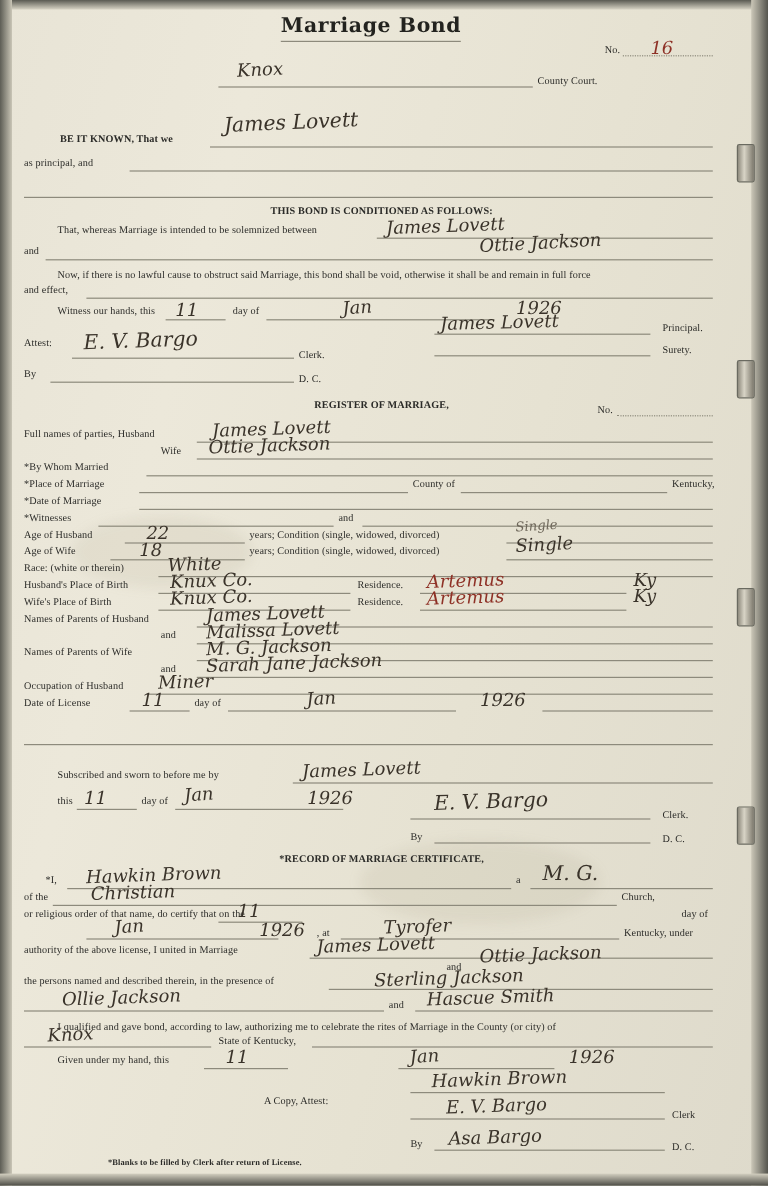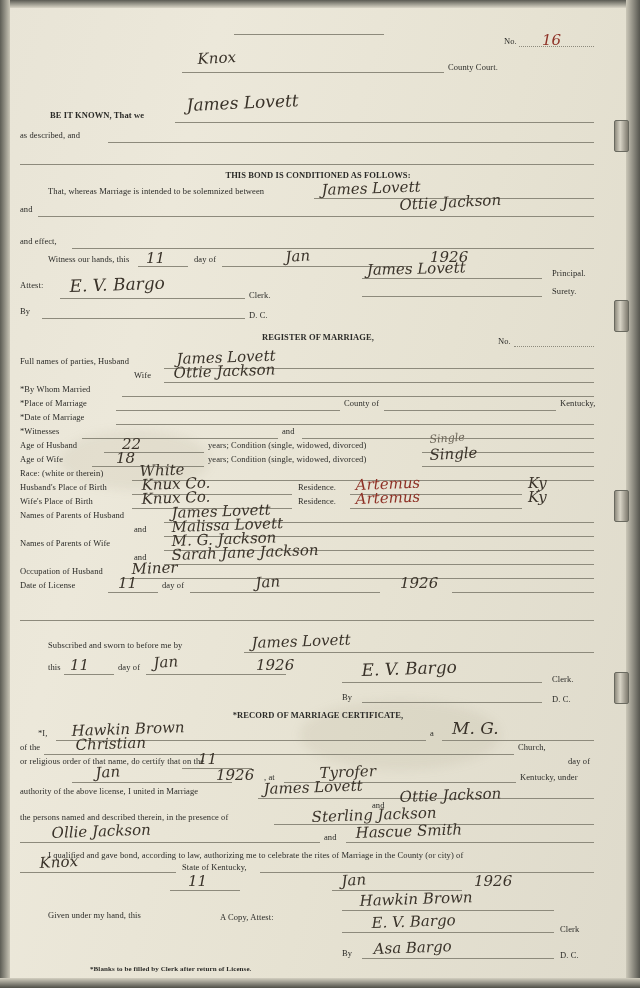--- a/index.html
+++ b/index.html
@@ -47,50 +47,52 @@
   <div class="binder b1"></div>
   <div class="binder b2"></div>
   <div class="binder b3"></div>
   <div class="binder b4"></div>
 
   <div class="stain" style="left:60px;top:430px;width:150px;height:60px;"></div>
   <div class="stain" style="left:300px;top:700px;width:200px;height:70px;"></div>
 
   <div class="sheet">
 
+    <div class="c t title" style="left:222px;top:2px;">Marriage Bond</div>
     <div class="rule" style="left:222px;top:24px;width:150px;"></div>
 
 
     <div class="c t" style="left:492px;top:26px;">No.</div>
     <div class="dotrule" style="left:507px;top:36px;width:75px;"></div>
     <div class="hw red s2" style="left:530px;top:21px;">16</div>
 
     <div class="rule" style="left:170px;top:62px;width:262px;"></div>
     <div class="c t" style="left:436px;top:52px;">County Court.</div>
     <div class="hw ink s2" style="left:186px;top:40px;transform:rotate(-3deg);">Knox</div>
 
     <div class="c t bold" style="left:38px;top:100px;">BE IT KNOWN, That we</div>
     <div class="rule" style="left:163px;top:112px;width:419px;"></div>
     <div class="hw ink s4" style="left:175px;top:85px;transform:rotate(-2.5deg);">James Lovett</div>
 
-    <div class="c t" style="left:8px;top:120px;">as described, and</div>
+    <div class="c t" style="left:8px;top:120px;">as principal, and</div>
     <div class="rule" style="left:96px;top:132px;width:486px;"></div>
 
     <div class="rule" style="left:8px;top:154px;width:574px;"></div>
 
     <div class="c t bold ctr" style="left:0px;top:160px;width:612px;">THIS BOND IS CONDITIONED AS FOLLOWS:</div>
 
     <div class="c t" style="left:36px;top:176px;">That, whereas Marriage is intended to be solemnized between</div>
     <div class="rule" style="left:302px;top:188px;width:280px;"></div>
     <div class="hw ink s2" style="left:310px;top:171px;transform:rotate(-2deg);">James Lovett</div>
 
     <div class="c t" style="left:8px;top:194px;">and</div>
     <div class="rule" style="left:26px;top:206px;width:556px;"></div>
     <div class="hw ink s2" style="left:388px;top:186px;transform:rotate(-3deg);">Ottie Jackson</div>
 
+    <div class="c t" style="left:36px;top:214px;">Now, if there is no lawful cause to obstruct said Marriage, this bond shall be void, otherwise it shall be and remain in full force</div>
     <div class="c t" style="left:8px;top:226px;">and effect,</div>
     <div class="rule" style="left:60px;top:238px;width:522px;"></div>
 
     <div class="c t" style="left:36px;top:244px;">Witness our hands, this</div>
     <div class="rule" style="left:126px;top:256px;width:50px;"></div>
     <div class="hw ink s2" style="left:134px;top:239px;">11</div>
     <div class="c t" style="left:182px;top:244px;">day of</div>
     <div class="rule" style="left:210px;top:256px;width:190px;"></div>
     <div class="hw ink s2" style="left:274px;top:238px;transform:rotate(-4deg);">Jan</div>
     <div class="hw ink s2" style="left:418px;top:238px;">1926</div>
@@ -266,21 +268,21 @@
     <div class="c t" style="left:312px;top:822px;">and</div>
     <div class="rule" style="left:334px;top:832px;width:248px;"></div>
     <div class="hw ink s2" style="left:344px;top:814px;transform:rotate(-2deg);">Hascue Smith</div>
 
     <div class="c t" style="left:36px;top:840px;">I qualified and gave bond, according to law, authorizing me to celebrate the rites of Marriage in the County (or city) of</div>
     <div class="rule" style="left:8px;top:862px;width:156px;"></div>
     <div class="hw ink s2" style="left:28px;top:844px;transform:rotate(-3deg);">Knox</div>
     <div class="c t" style="left:170px;top:852px;">State of Kentucky,</div>
     <div class="rule" style="left:248px;top:862px;width:334px;"></div>
 
-    <div class="c t" style="left:36px;top:900px;">Given under my hand, this</div>
+    <div class="c t" style="left:36px;top:868px;">Given under my hand, this</div>
     <div class="rule" style="left:158px;top:880px;width:70px;"></div>
     <div class="hw ink s2" style="left:176px;top:862px;">11</div>
     <div class="rule" style="left:320px;top:880px;width:130px;"></div>
     <div class="hw ink s2" style="left:330px;top:862px;transform:rotate(-4deg);">Jan</div>
     <div class="hw ink s2" style="left:462px;top:862px;">1926</div>
 
     <div class="rule" style="left:330px;top:900px;width:212px;"></div>
     <div class="hw ink s2" style="left:348px;top:882px;transform:rotate(-2deg);">Hawkin Brown</div>
 
     <div class="c t" style="left:208px;top:902px;">A Copy, Attest:</div>

